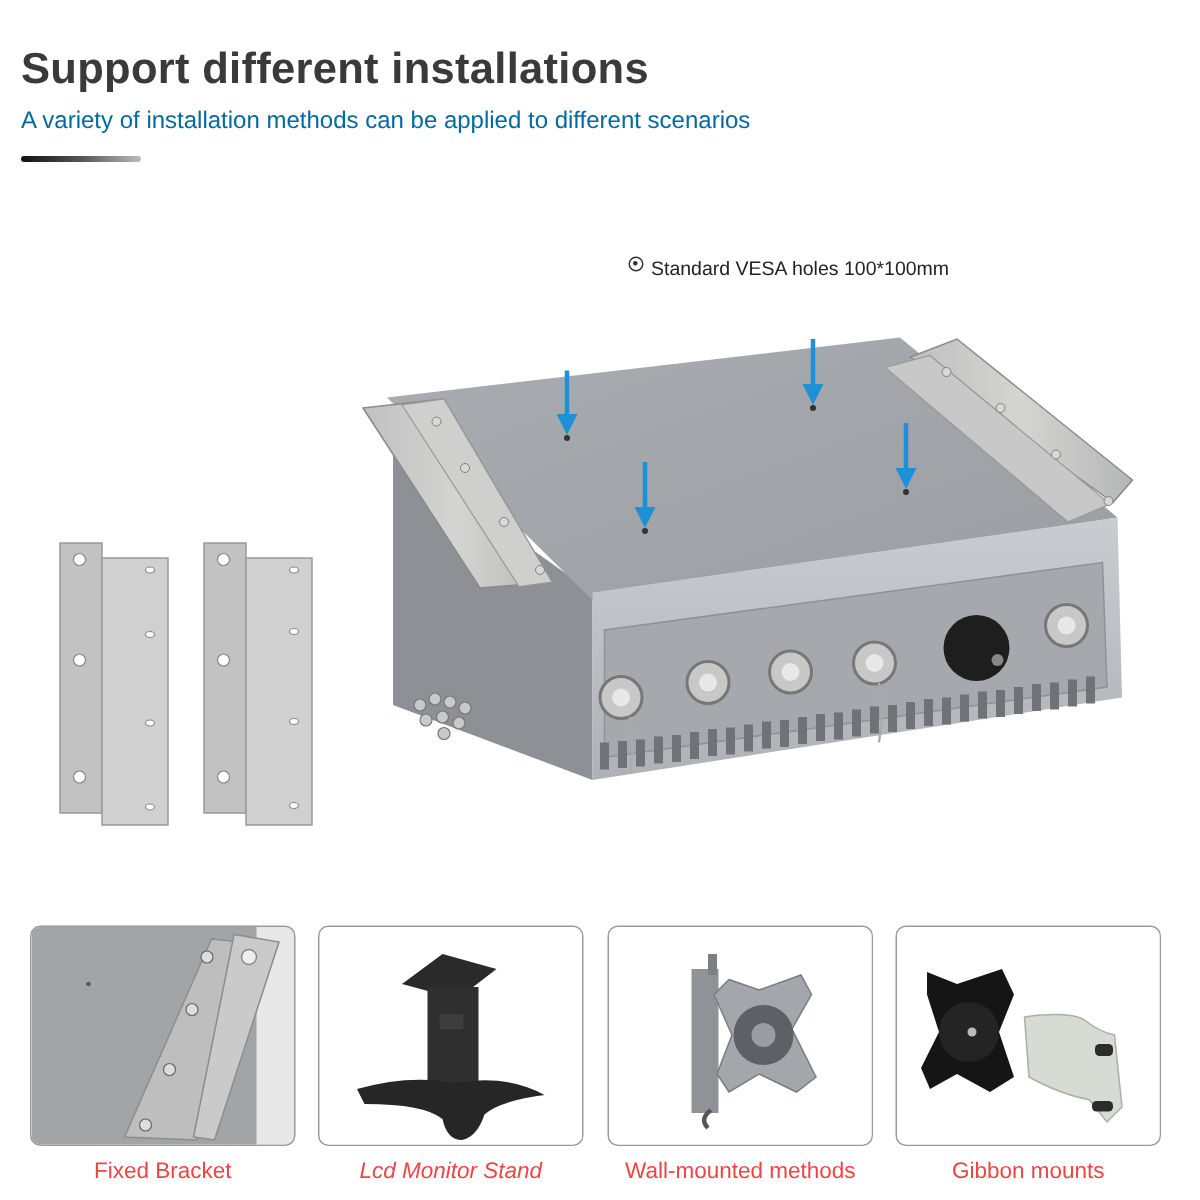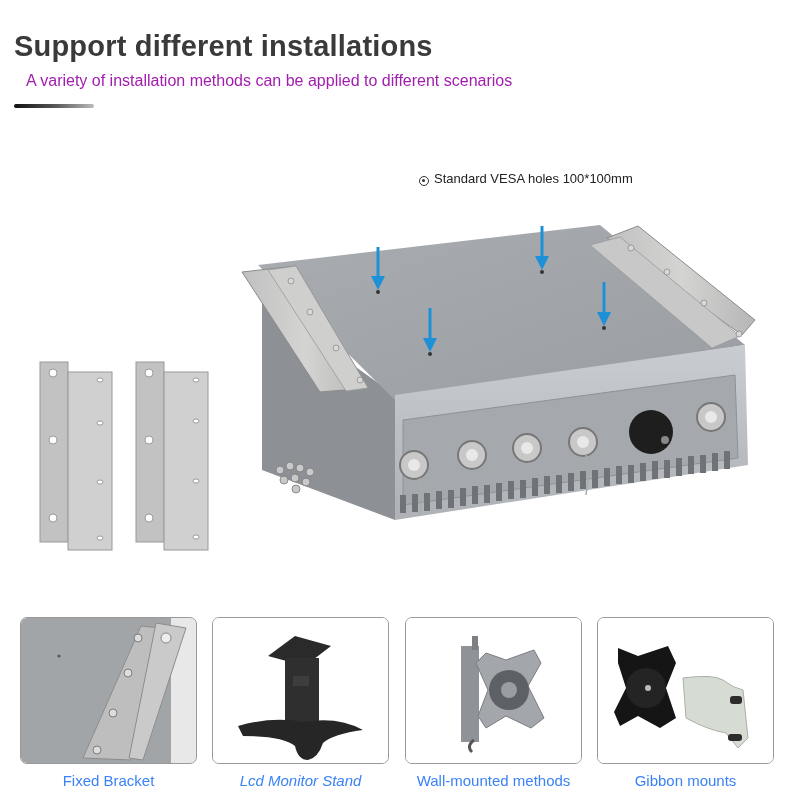--- a/index.html
+++ b/index.html
@@ -1,29 +1,29 @@
 <!DOCTYPE html>
 <html><head>
 <meta charset="utf-8">
 <style>
   html, body { margin:0; padding:0; }
   body { width:800px; height:800px; background:#ffffff; position:relative; overflow:hidden;
          font-family:"Liberation Sans", sans-serif; color:#333; }
   .title { position:absolute; left:14px; top:30px; font-size:29px; font-weight:bold; color:#3a3a3a; letter-spacing:0.2px; margin:0; }
-  .subtitle { position:absolute; left:26px; top:72px; font-size:16px; color:#a21caf; margin:0; }
+  .subtitle { position:absolute; left:14px; top:72px; font-size:16px; color:#0369a1; margin:0; }
   .underline-bar { position:absolute; left:14px; top:104px; width:80px; height:4px; border-radius:2px;
                    background:linear-gradient(to right,#111 0%, #555 50%, #bbb 100%); }
-  .vesa-note { position:absolute; left:419px; top:171px; font-size:13px; color:#222; display:flex; align-items:flex-end; gap:5px; }
+  .vesa-note { position:absolute; left:419px; top:171px; font-size:13px; color:#222; display:flex; align-items:flex-start; gap:5px; }
   .vesa-dot { width:10px; height:10px; border-radius:50%; border:1.5px solid #333; box-sizing:border-box; position:relative; }
   .vesa-dot::after { content:""; position:absolute; left:2px; top:2px; width:3px; height:3px; border-radius:50%; background:#333; }
 
   .hero { position:absolute; left:0; top:200px; width:800px; height:400px; }
   .thumb { position:absolute; top:617px; width:177px; height:147px; border:1px solid #9a9a9a; border-radius:7px; overflow:hidden; background:#fff; box-sizing:border-box; }
   .thumb svg { display:block; }
-  .thumb-label { position:absolute; top:772px; width:177px; text-align:center; font-size:15px; color:#3b82f6; }
+  .thumb-label { position:absolute; top:772px; width:177px; text-align:center; font-size:15px; color:#ef4444; }
 </style>
 </head>
 <body>
 
 <h1 class="title">Support different installations</h1>
 <p class="subtitle">A variety of installation methods can be applied to different scenarios</p>
 <div class="underline-bar"></div>
 
 <div class="vesa-note">
   <span class="vesa-dot"></span>

